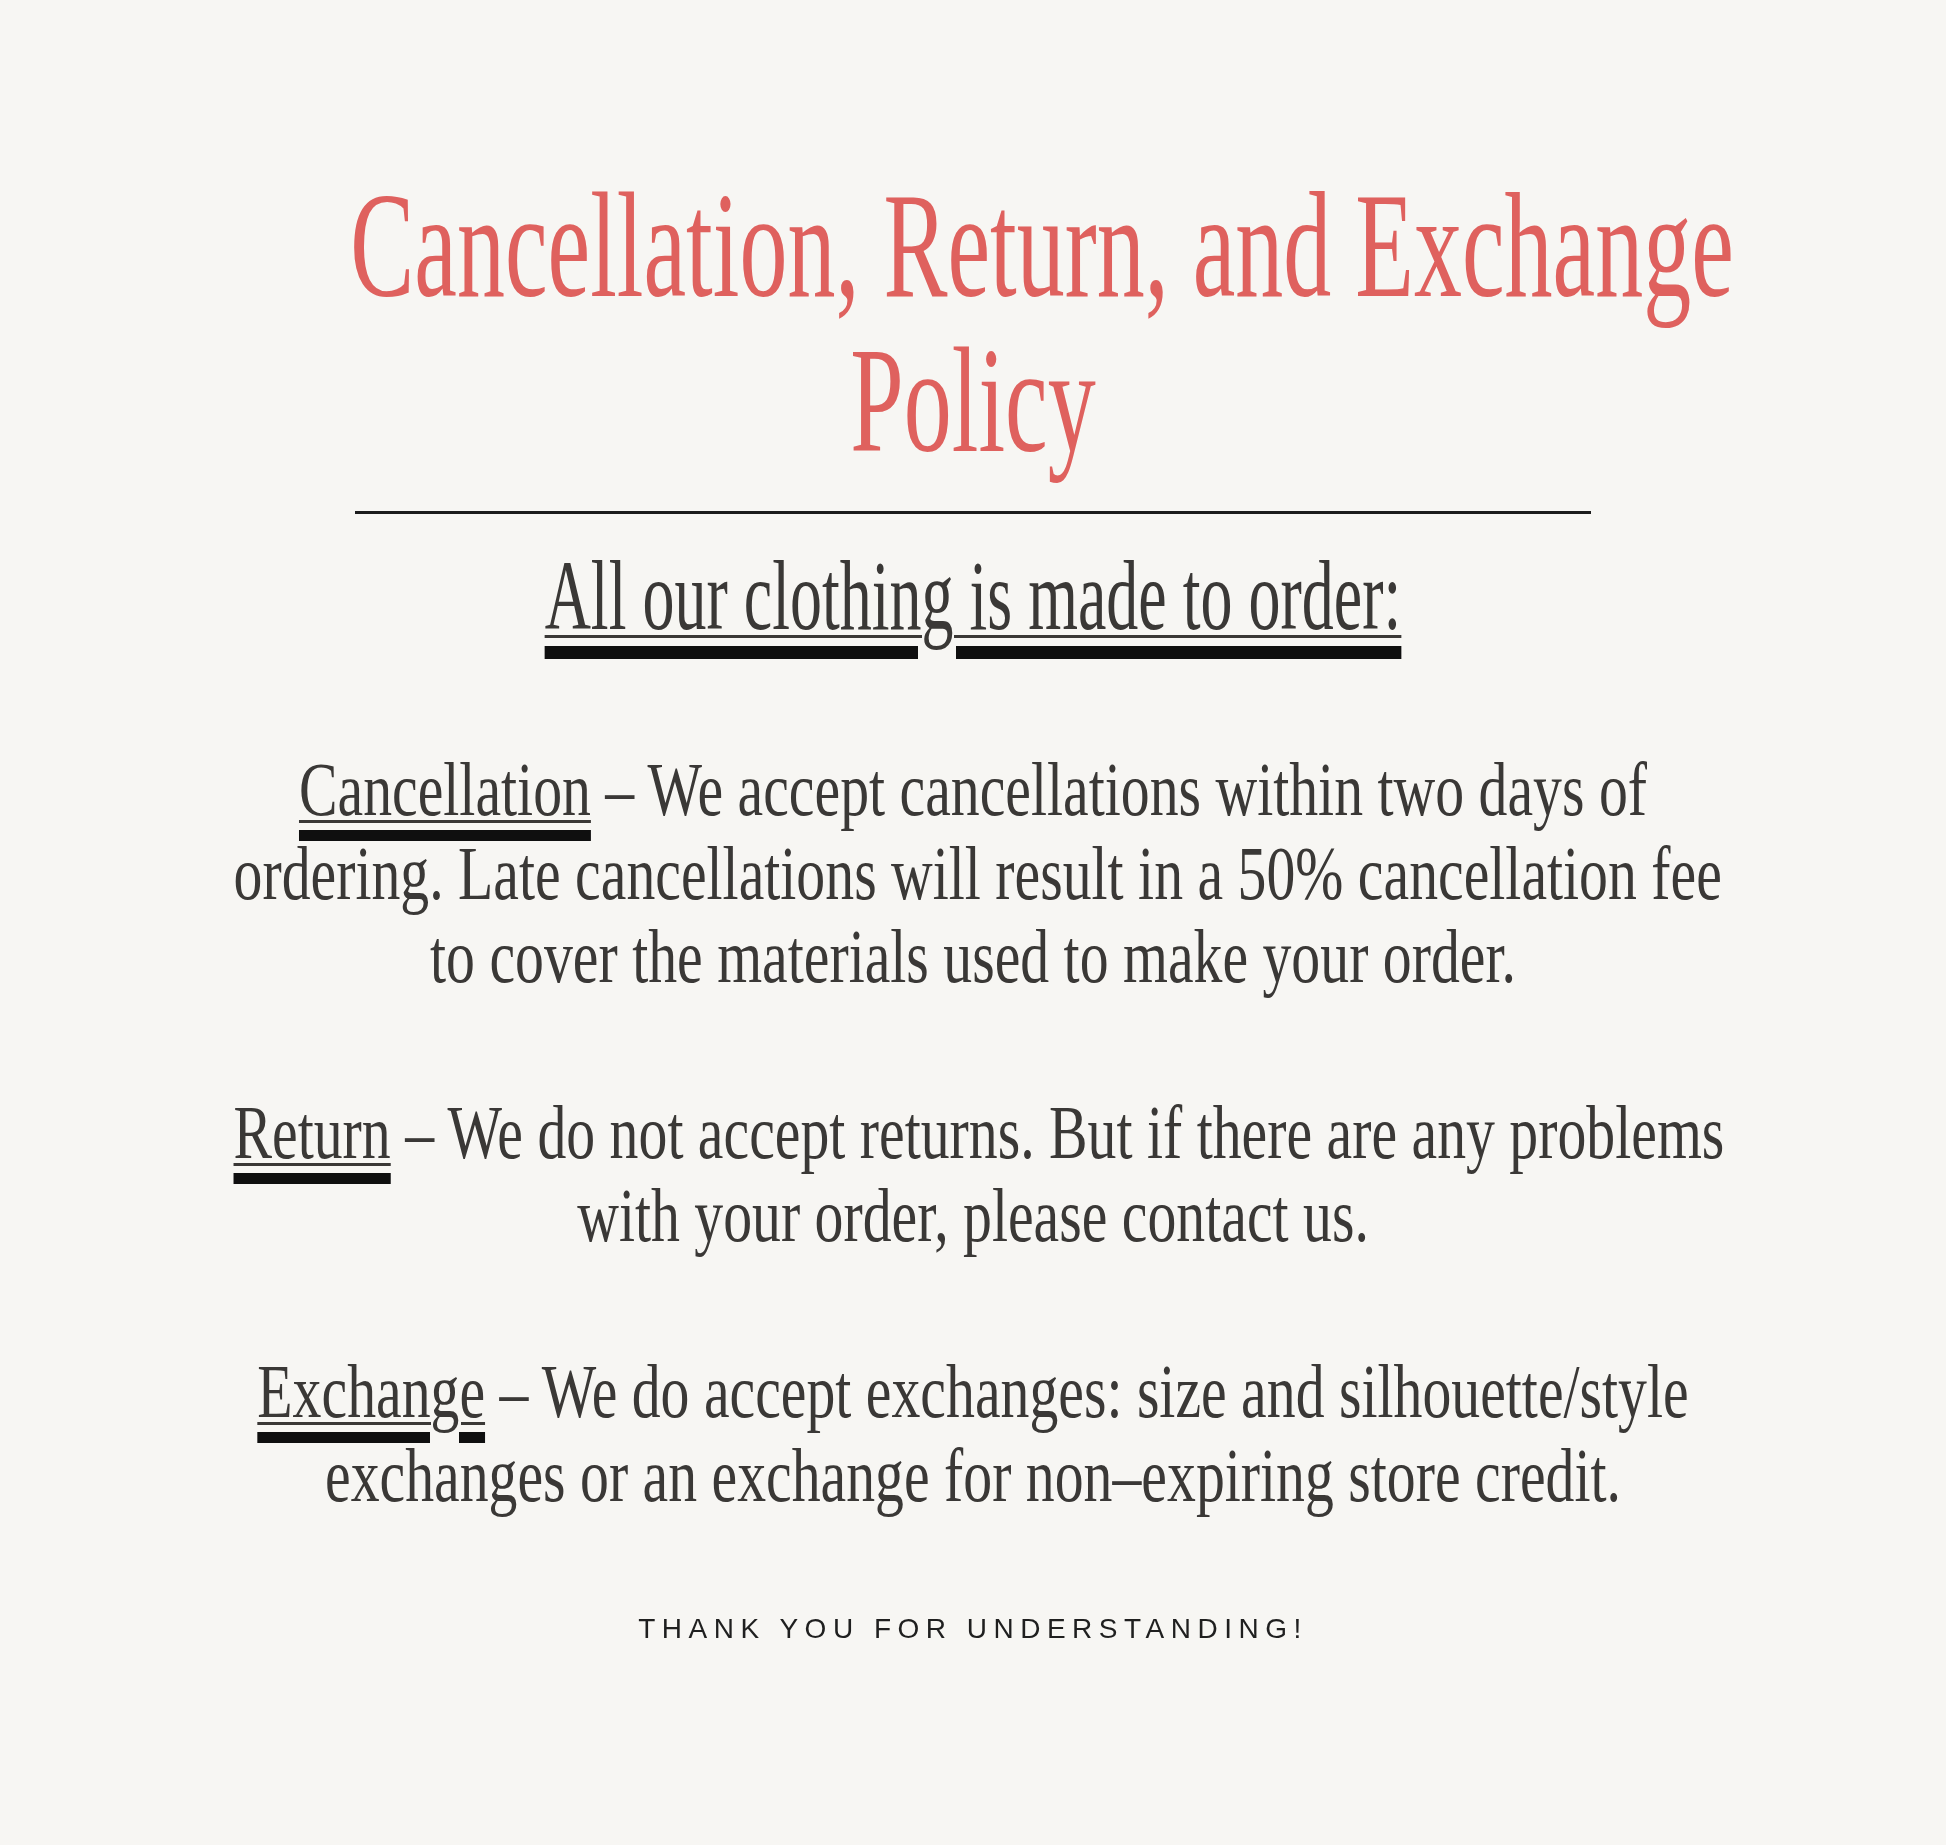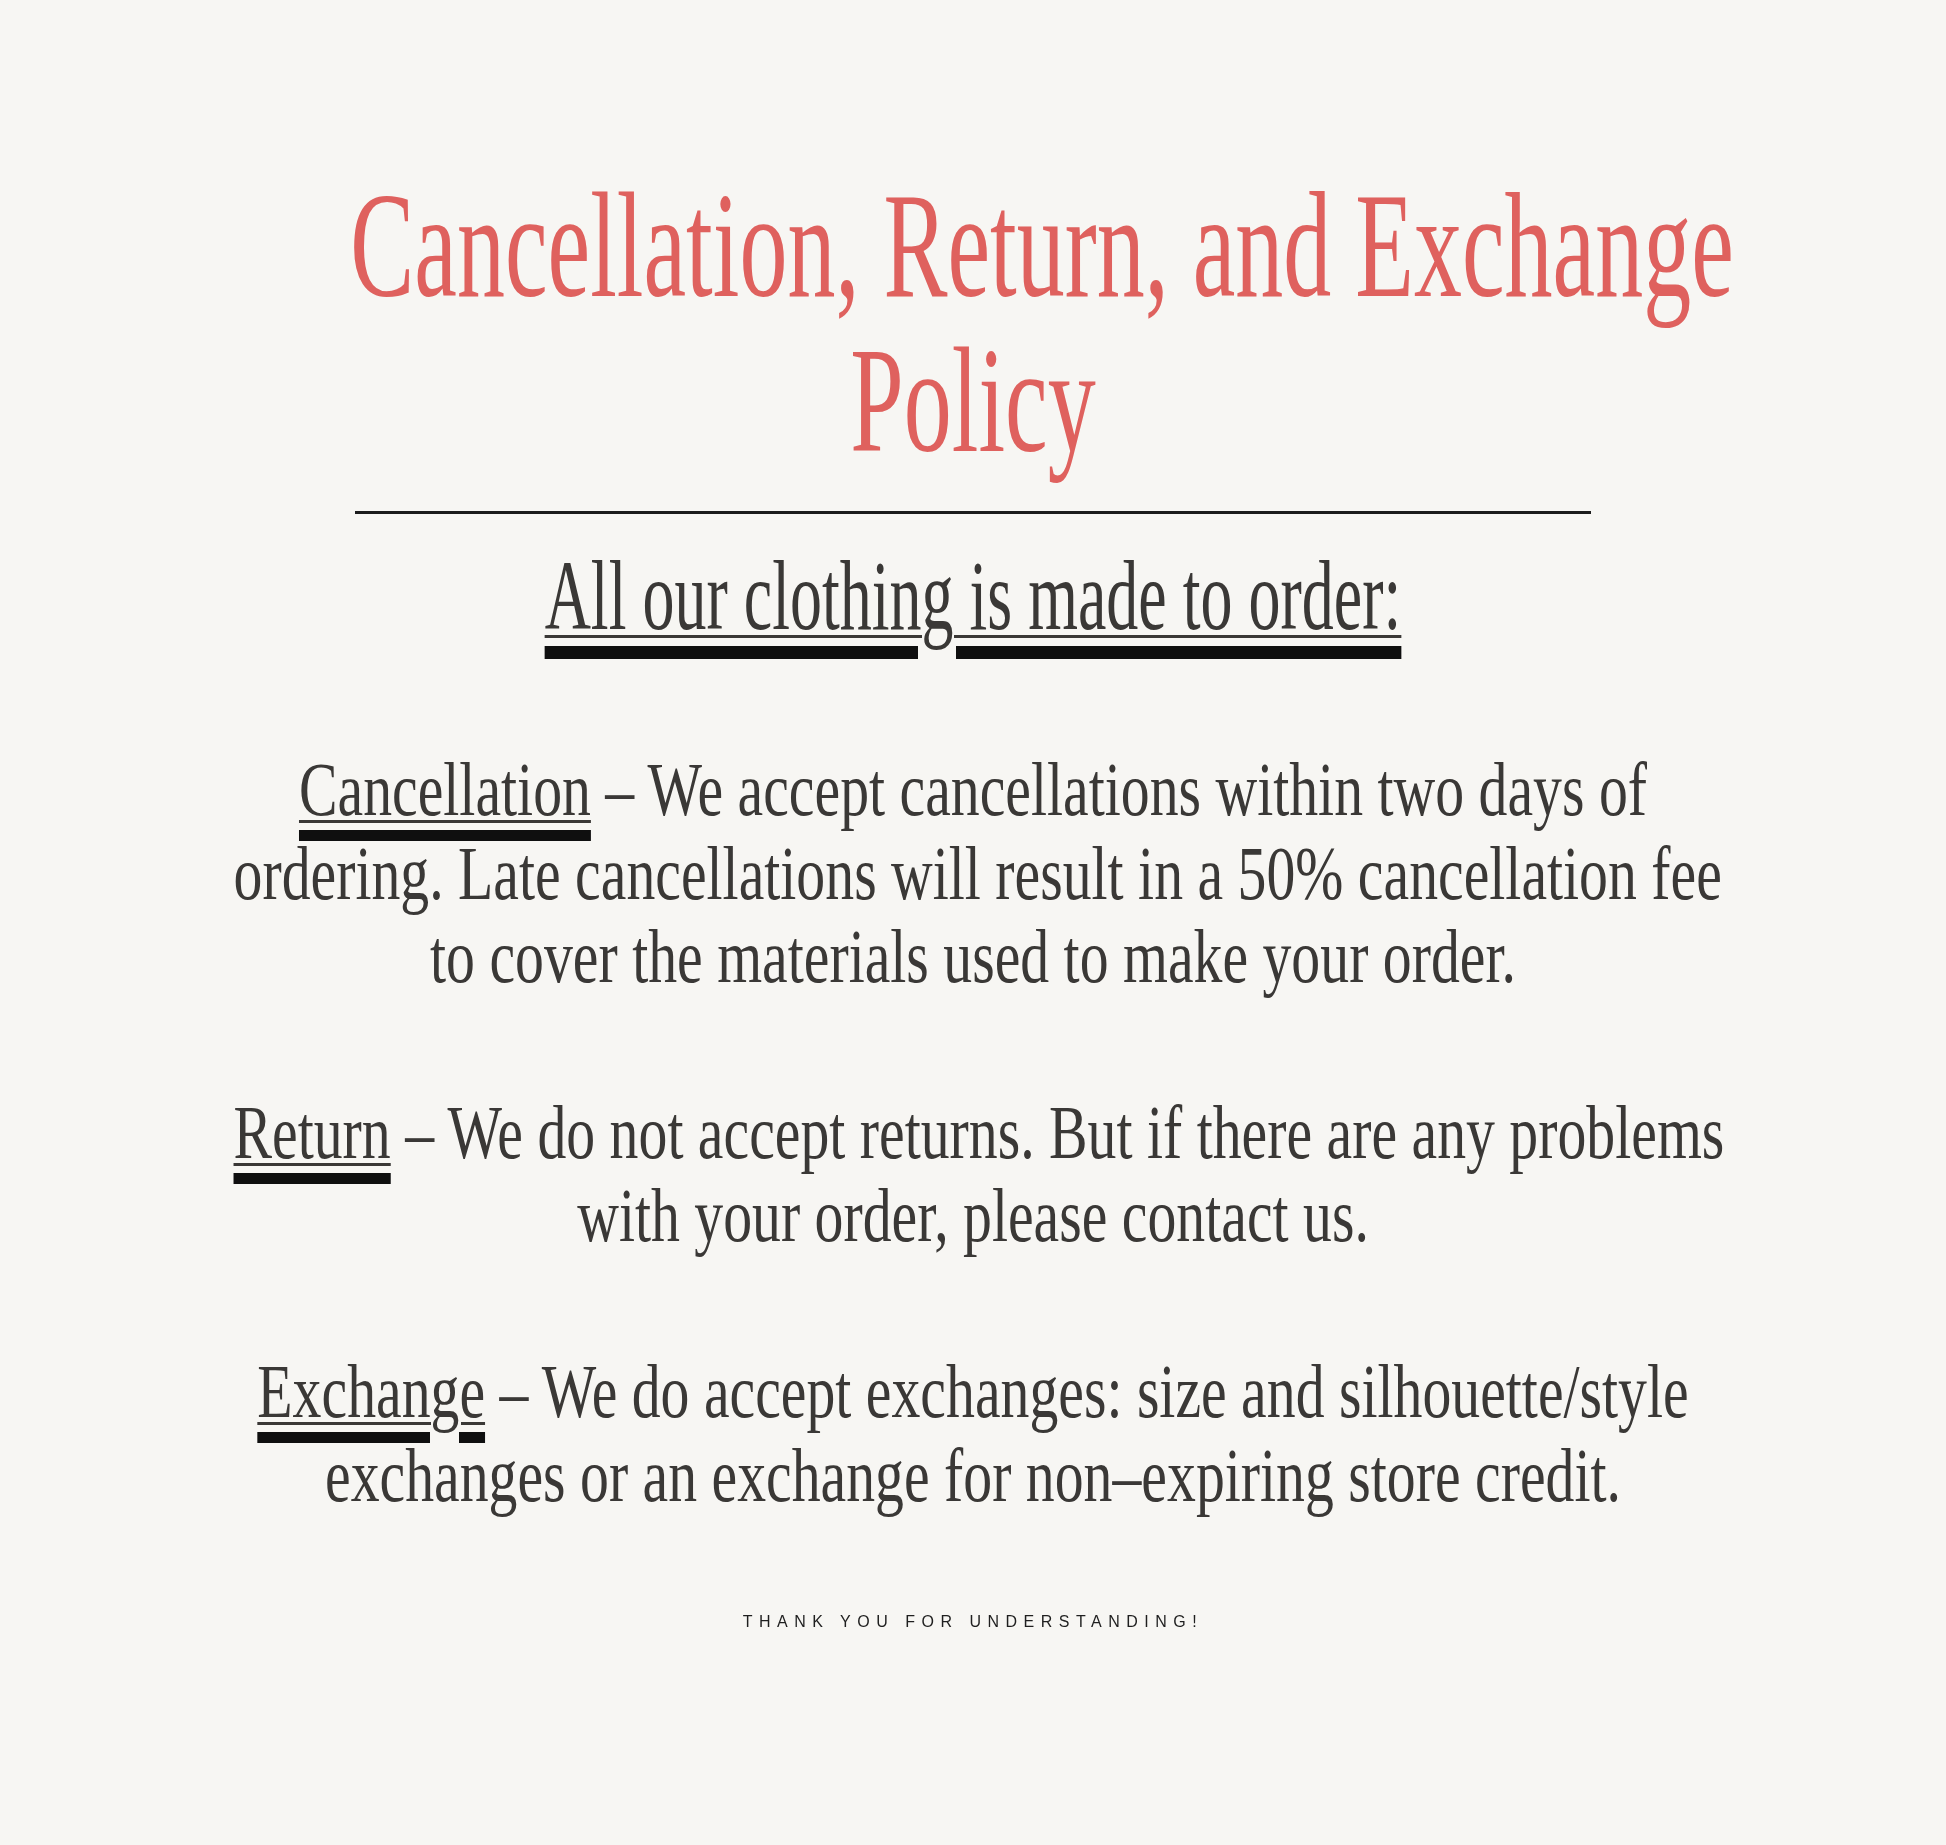--- a/index.html
+++ b/index.html
@@ -93,21 +93,21 @@
     text-decoration-skip-ink:auto;
   }
   
   .footer{
     margin-top:96px;
     font-family:"Liberation Sans", sans-serif;
     color:var(--footer_ink);
     font-weight:500;
   }
   .footer-line1{
-    font-size:16px;
+    font-size:28px;
     letter-spacing:6.5px;
   }
   .footer-line2{
     font-size:25px;
     letter-spacing:5px;
     margin-top:9px;
   }
 </style>
 </head>
 <body>

